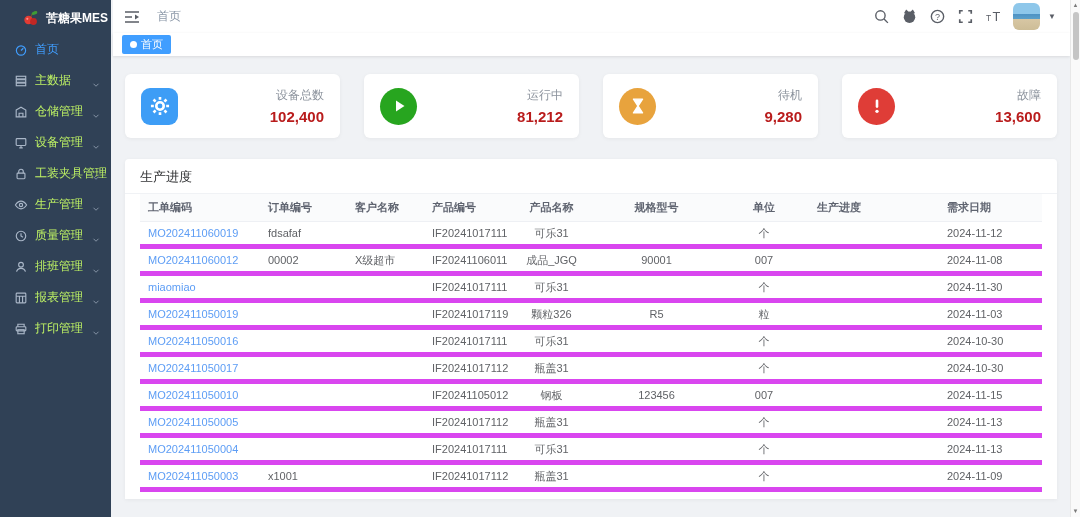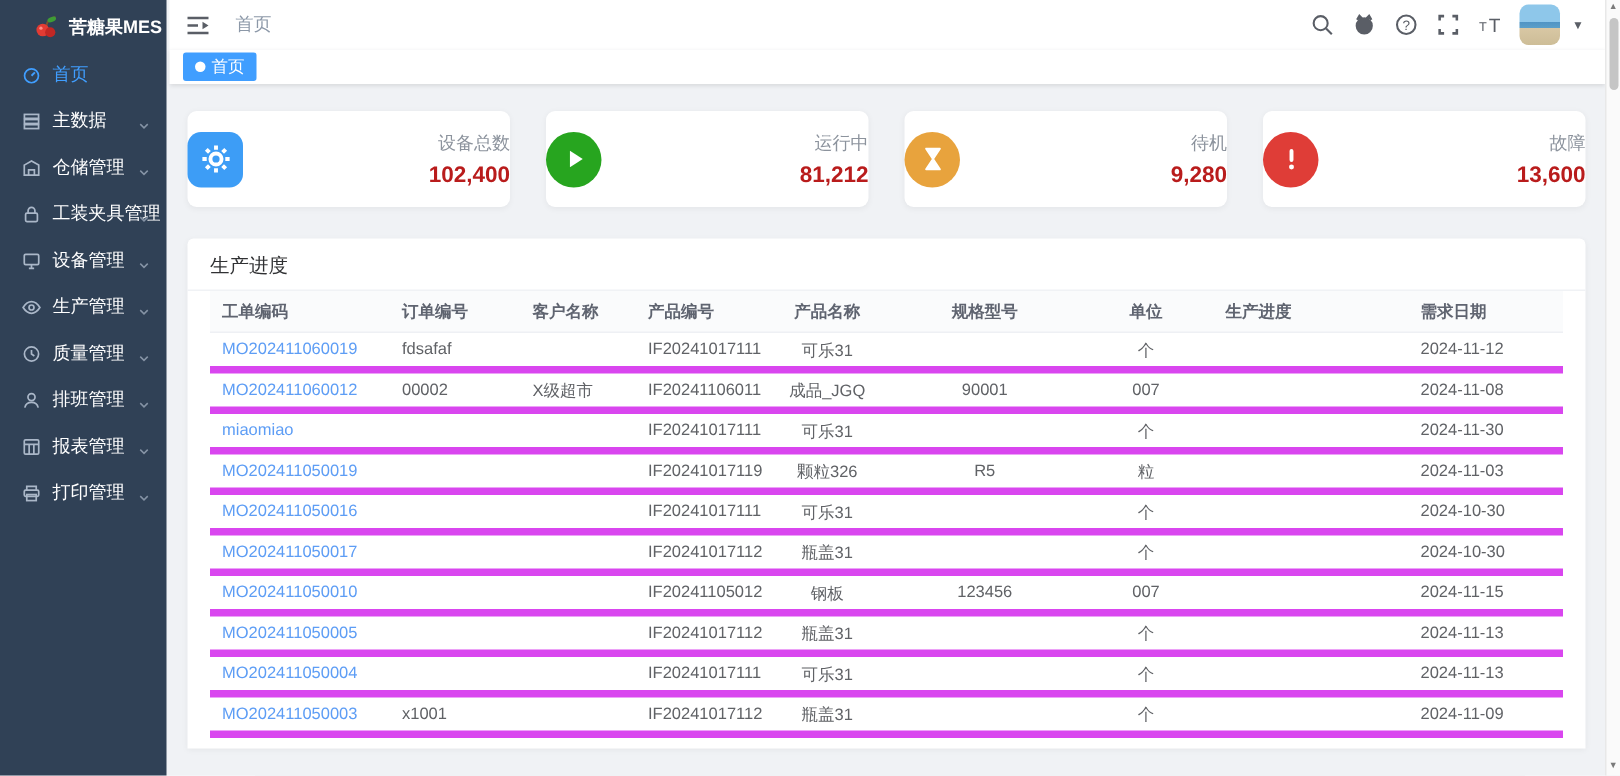--- a/index.html
+++ b/index.html
@@ -8,21 +8,21 @@
 
   
   .sidebar { position:absolute; left:0; top:0; width:111px; height:517px;
     background:#304156; z-index:5; }
   .logo { display:flex; align-items:center; gap:6px; padding:8px 4px 6px 22px; height:34px; }
   .logo-text { color:#fff; font-size:12px; font-weight:bold; white-space:nowrap; }
   .nav-item { position:relative; display:flex; align-items:center; height:31px;
     padding-left:14px; cursor:pointer; color:#aab7c8; }
   .nav-item .nav-icon { width:14px; height:14px; display:inline-flex; }
   .nav-item .nav-icon svg { width:14px; height:14px; }
-  .nav-label { font-size:12px; color:#ffffff; margin-left:7px; white-space:nowrap; }
+  .nav-label { font-size:12px; color:#bef264; margin-left:7px; white-space:nowrap; }
   .nav-item.active, .nav-item.active .nav-label { color:#409eff; }
   .nav-chev { position:absolute; right:10px; width:10px; height:10px; color:#8593a5; }
   .nav-chev svg { width:10px; height:10px; }
 
   
   .main { position:absolute; left:113px; top:0; width:957px; height:517px; }
   .topbar { height:33px; background:#fff; display:flex; align-items:center;
     justify-content:space-between; padding:0 14px 0 10px; }
   .h-left { display:flex; align-items:center; gap:16px; }
   .hamburger { width:18px; height:18px; color:#5a5e66; cursor:pointer; display:inline-flex; }
@@ -40,21 +40,21 @@
   .tag { display:inline-flex; align-items:center; gap:4px; height:19px; padding:0 8px;
     background:#409eff; color:#fff; font-size:11px; border-radius:2px; cursor:pointer; }
   .tag .dot { width:7px; height:7px; border-radius:50%; background:#fff; }
 
   .content { padding:18px 13px 0 12px; }
 
   
   .stats { display:grid; grid-template-columns:repeat(4,1fr); gap:24px; }
   .stat-card { background:#fff; height:64px; border-radius:6px;
     box-shadow:0 1px 4px rgba(0,0,0,.05); display:flex; align-items:center;
-    justify-content:space-between; padding:0 0; cursor:pointer; }
+    justify-content:space-between; padding:0 16px; cursor:pointer; }
   .stat-icon { width:37px; height:37px; display:flex; align-items:center; justify-content:center; }
   .stat-icon svg { width:22px; height:22px; }
   .stat-text { text-align:right; }
   .stat-label { font-size:12px; color:#8c939d; margin-bottom:4px; }
   .stat-value { font-size:15px; font-weight:bold; color:#b91c1c; }
 
   
   .panel { margin-top:21px; background:#fff; border-radius:4px 4px 0 0;
     box-shadow:0 1px 4px rgba(0,0,0,.05); min-height:340px; }
   .panel-title { height:35px; line-height:35px; padding-left:15px; font-size:13px;
@@ -137,40 +137,40 @@
     <span class="nav-chev">
       <svg viewBox="0 0 16 16">
             <path d="M4 6l4 4 4-4" fill="none" stroke="currentColor" stroke-width="1.6"></path>
           </svg>
     </span>
   </div>
 
   <div class="nav-item">
     <span class="nav-icon">
           <svg viewBox="0 0 16 16" fill="none" stroke="currentColor" stroke-width="1.3">
+            <rect x="2.5" y="3" width="11" height="7.8" rx="1"></rect>
+            <path d="M6 13.6h4M8 10.8v2.8"></path>
+          </svg>
+        </span>
+    <span class="nav-label">设备管理</span>
+    <span class="nav-chev">
+      <svg viewBox="0 0 16 16">
+            <path d="M4 6l4 4 4-4" fill="none" stroke="currentColor" stroke-width="1.6"></path>
+          </svg>
+    </span>
+  </div>
+
+  <div class="nav-item">
+    <span class="nav-icon">
+          <svg viewBox="0 0 16 16" fill="none" stroke="currentColor" stroke-width="1.3">
             <rect x="3.5" y="7" width="9" height="6.4" rx="1"></rect>
             <path d="M5.4 7V5.2a2.6 2.6 0 015.2 0V7"></path>
           </svg>
         </span>
     <span class="nav-label">工装夹具管理</span>
-    <span class="nav-chev">
-      <svg viewBox="0 0 16 16">
-            <path d="M4 6l4 4 4-4" fill="none" stroke="currentColor" stroke-width="1.6"></path>
-          </svg>
-    </span>
-  </div>
-
-  <div class="nav-item">
-    <span class="nav-icon">
-          <svg viewBox="0 0 16 16" fill="none" stroke="currentColor" stroke-width="1.3">
-            <rect x="2.5" y="3" width="11" height="7.8" rx="1"></rect>
-            <path d="M6 13.6h4M8 10.8v2.8"></path>
-          </svg>
-        </span>
-    <span class="nav-label">设备管理</span>
     <span class="nav-chev">
       <svg viewBox="0 0 16 16">
             <path d="M4 6l4 4 4-4" fill="none" stroke="currentColor" stroke-width="1.6"></path>
           </svg>
     </span>
   </div>
 
   <div class="nav-item">
     <span class="nav-icon">
           <svg viewBox="0 0 16 16" fill="none" stroke="currentColor" stroke-width="1.3">

